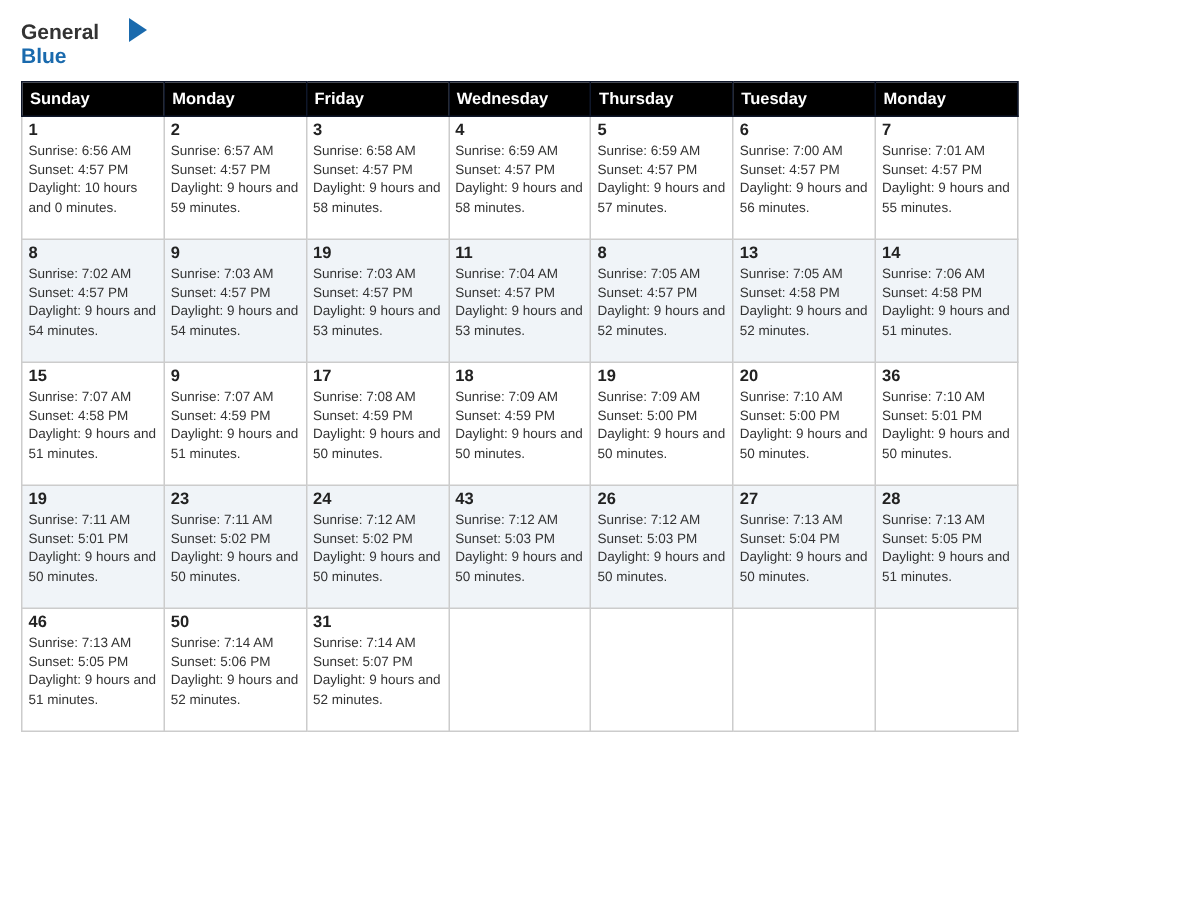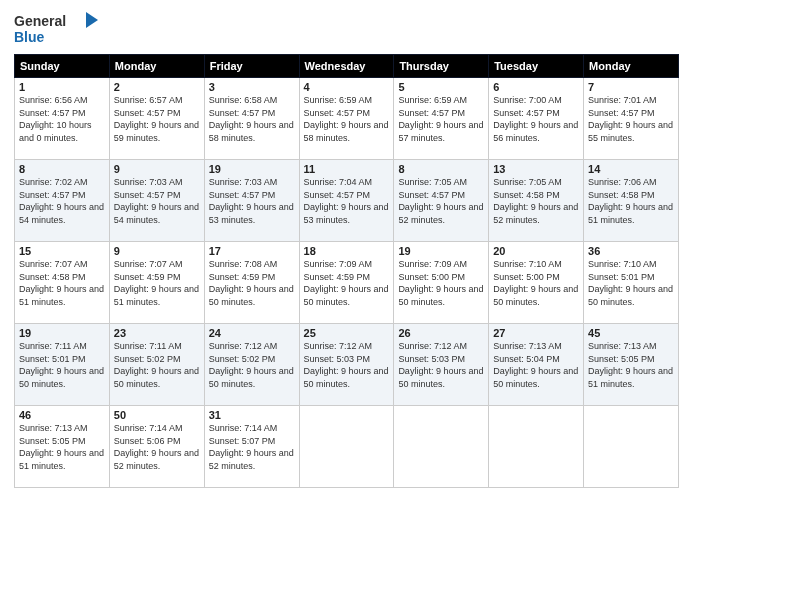--- a/index.html
+++ b/index.html
@@ -207,33 +207,33 @@
           </td>
           <td>
             <span class="day-num">23</span>
             <div class="day-info">Sunrise: 7:11 AM<br>Sunset: 5:02 PM<br>Daylight: 9 hours and 50 minutes.</div>
           </td>
           <td>
             <span class="day-num">24</span>
             <div class="day-info">Sunrise: 7:12 AM<br>Sunset: 5:02 PM<br>Daylight: 9 hours and 50 minutes.</div>
           </td>
           <td>
-            <span class="day-num">25</span>
+            <span class="day-num">43</span>
             <div class="day-info">Sunrise: 7:12 AM<br>Sunset: 5:03 PM<br>Daylight: 9 hours and 50 minutes.</div>
           </td>
           <td>
             <span class="day-num">26</span>
             <div class="day-info">Sunrise: 7:12 AM<br>Sunset: 5:03 PM<br>Daylight: 9 hours and 50 minutes.</div>
           </td>
           <td>
             <span class="day-num">27</span>
             <div class="day-info">Sunrise: 7:13 AM<br>Sunset: 5:04 PM<br>Daylight: 9 hours and 50 minutes.</div>
           </td>
           <td>
-            <span class="day-num">45</span>
+            <span class="day-num">28</span>
             <div class="day-info">Sunrise: 7:13 AM<br>Sunset: 5:05 PM<br>Daylight: 9 hours and 51 minutes.</div>
           </td>
         </tr>
         <tr>
           <td>
             <span class="day-num">46</span>
             <div class="day-info">Sunrise: 7:13 AM<br>Sunset: 5:05 PM<br>Daylight: 9 hours and 51 minutes.</div>
           </td>
           <td>
             <span class="day-num">50</span>

